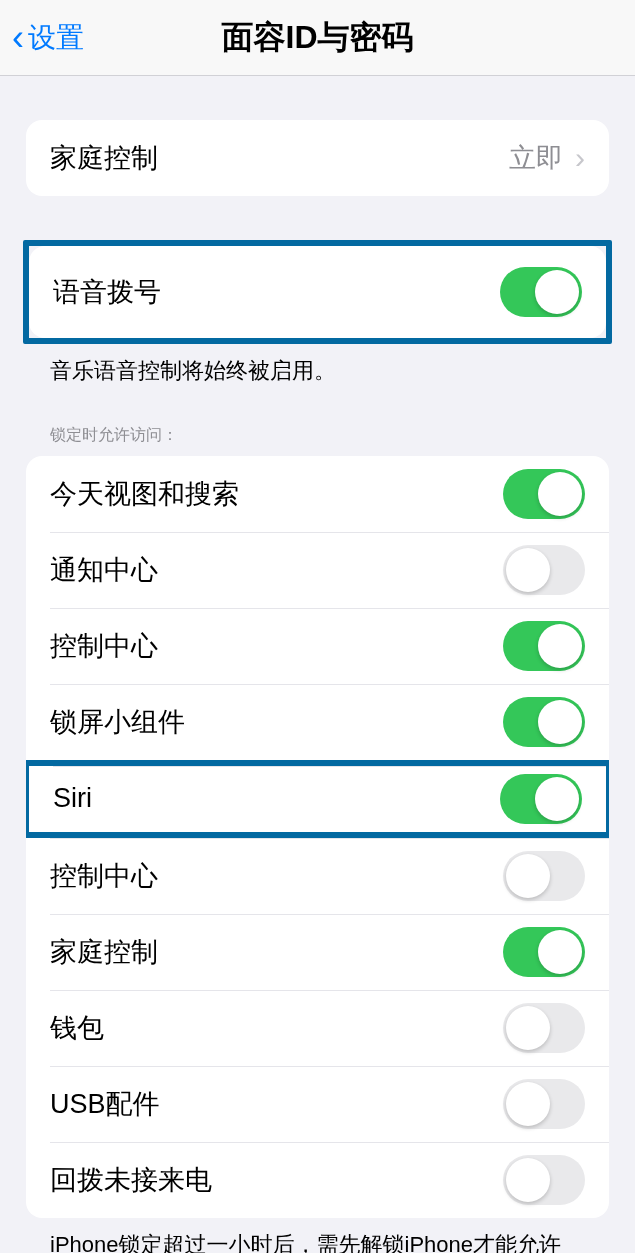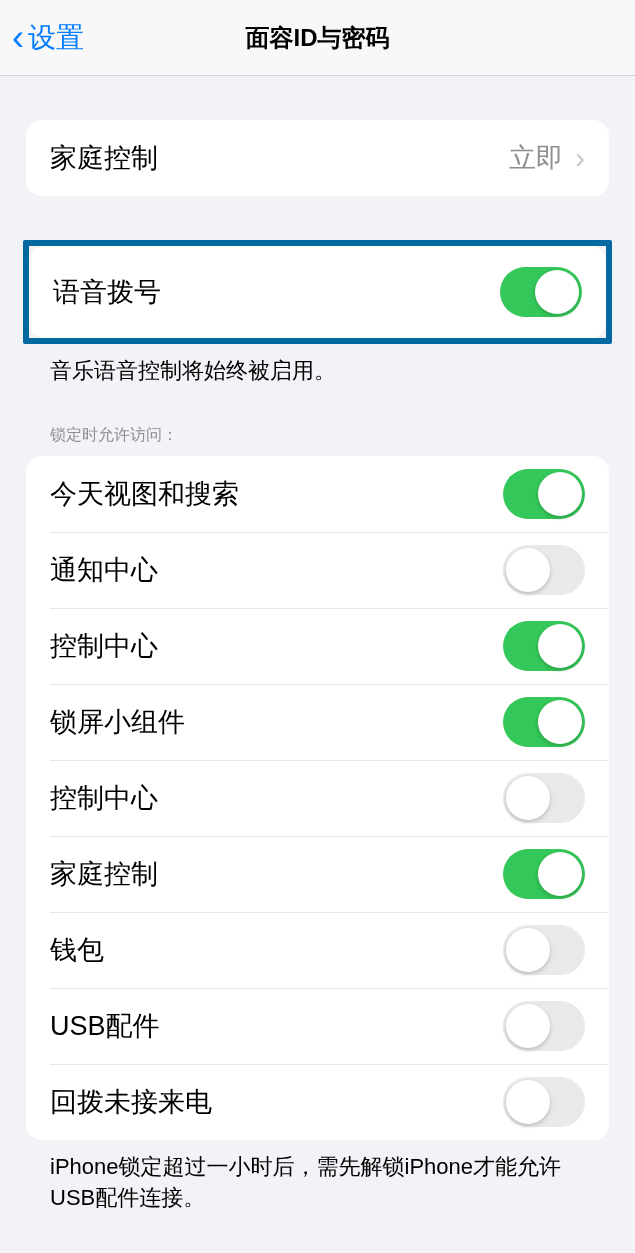--- a/index.html
+++ b/index.html
@@ -33,21 +33,21 @@
     .back-chevron {
       font-size: 36px;
       font-weight: 300;
       margin-right: 4px;
       line-height: 1;
     }
     .header-title {
       position: absolute;
       left: 50%;
       transform: translateX(-50%);
-      font-size: 24px;
+      font-size: 32px;
       font-weight: 600;
       color: #000;
     }
     .content {
       padding: 0 26px;
     }
     .section-group {
       background: #fff;
       border-radius: 16px;
       overflow: hidden;
@@ -195,20 +195,26 @@
       <div class="toggle on">
           <div class="toggle-knob"></div>
         </div>
     </div>
     <div class="row">
       <span class="row-label">锁屏小组件</span>
       <div class="toggle on">
           <div class="toggle-knob"></div>
         </div>
     </div>
+    <div class="row highlight-red" style="min-height: 78px;">
+      <span class="row-label">Siri</span>
+      <div class="toggle on">
+          <div class="toggle-knob"></div>
+        </div>
+    </div>
     <div class="row">
       <span class="row-label">控制中心</span>
       <div class="toggle off">
           <div class="toggle-knob"></div>
         </div>
     </div>
     <div class="row">
       <span class="row-label">家庭控制</span>
       <div class="toggle on">
           <div class="toggle-knob"></div>

